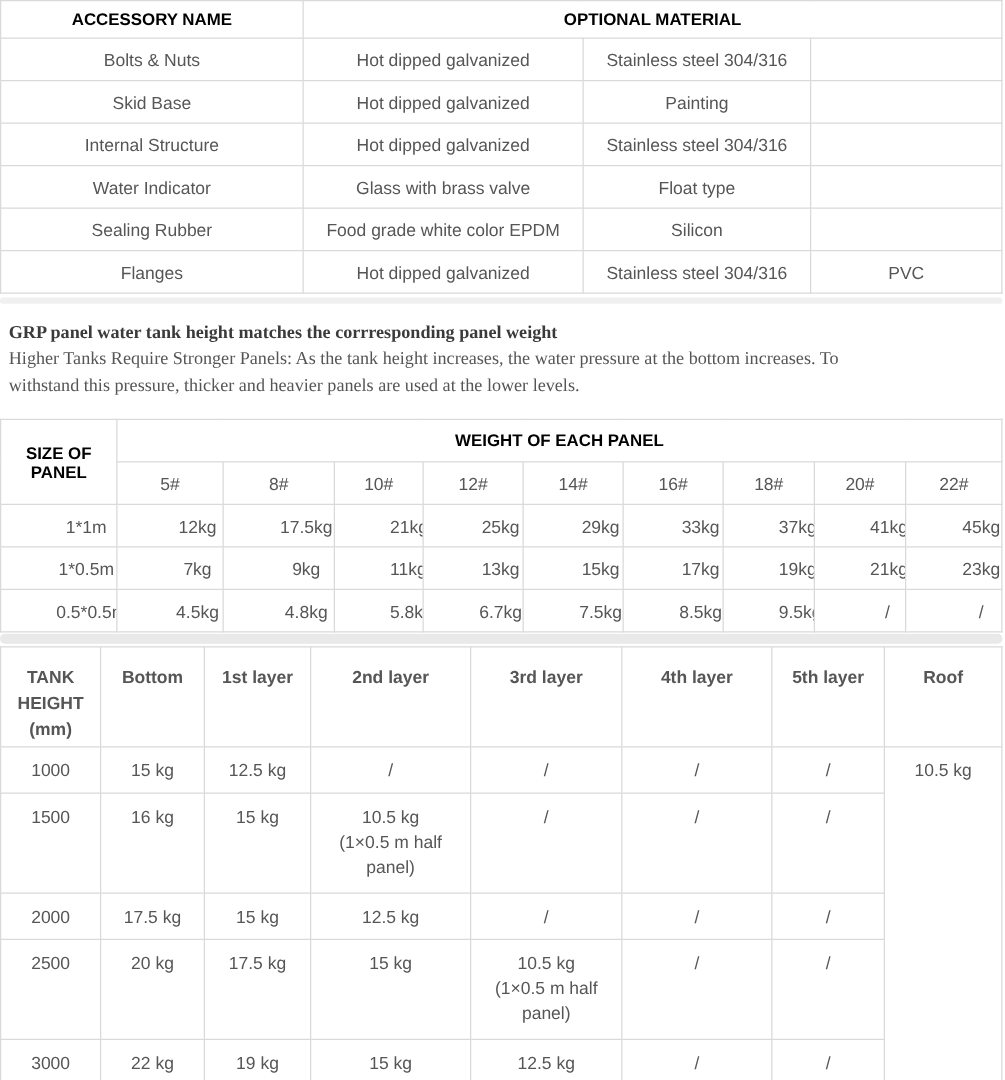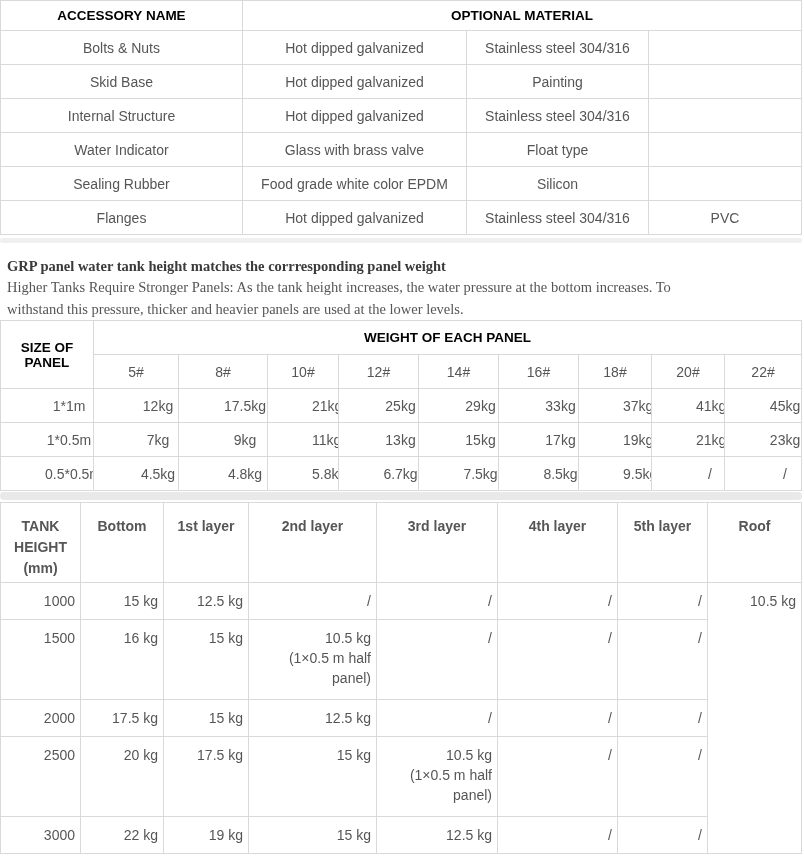--- a/index.html
+++ b/index.html
@@ -48,39 +48,38 @@
   }
   .note-body {
     margin-top: 0;
     font-size: 14.5px; color: #555555;
     line-height: 22px;
     white-space: pre-line;
     max-width: 796px;
   }
 
   
-  .t2 { }
+  .t2 { margin-top: 15px; }
   .t2 th { height: 34px; vertical-align: middle; }
   .t2 th.sub { font-weight: normal; color: #565656; font-size: 14px; }
   .t2 td { height: 34px; vertical-align: middle; padding-left: 44px; }
 
   
   .t3 { margin-top: 2px; }
   .t3 th {
     height: 80px; vertical-align: top; padding-top: 13px;
     font-weight: bold; color: #565656; font-size: 14px;
     line-height: 21px;
   }
   .t3 td {
     vertical-align: top;
     padding: 8px 5px;
     line-height: 20px;
     white-space: pre-line;
     height: 34px;
-    text-align: right;
   }
   .t3 tr.tall td { height: 80px; }
 </style>
 </head>
 <body>
 
 <div class="page">
 
   <table class="t1">
     <colgroup>

